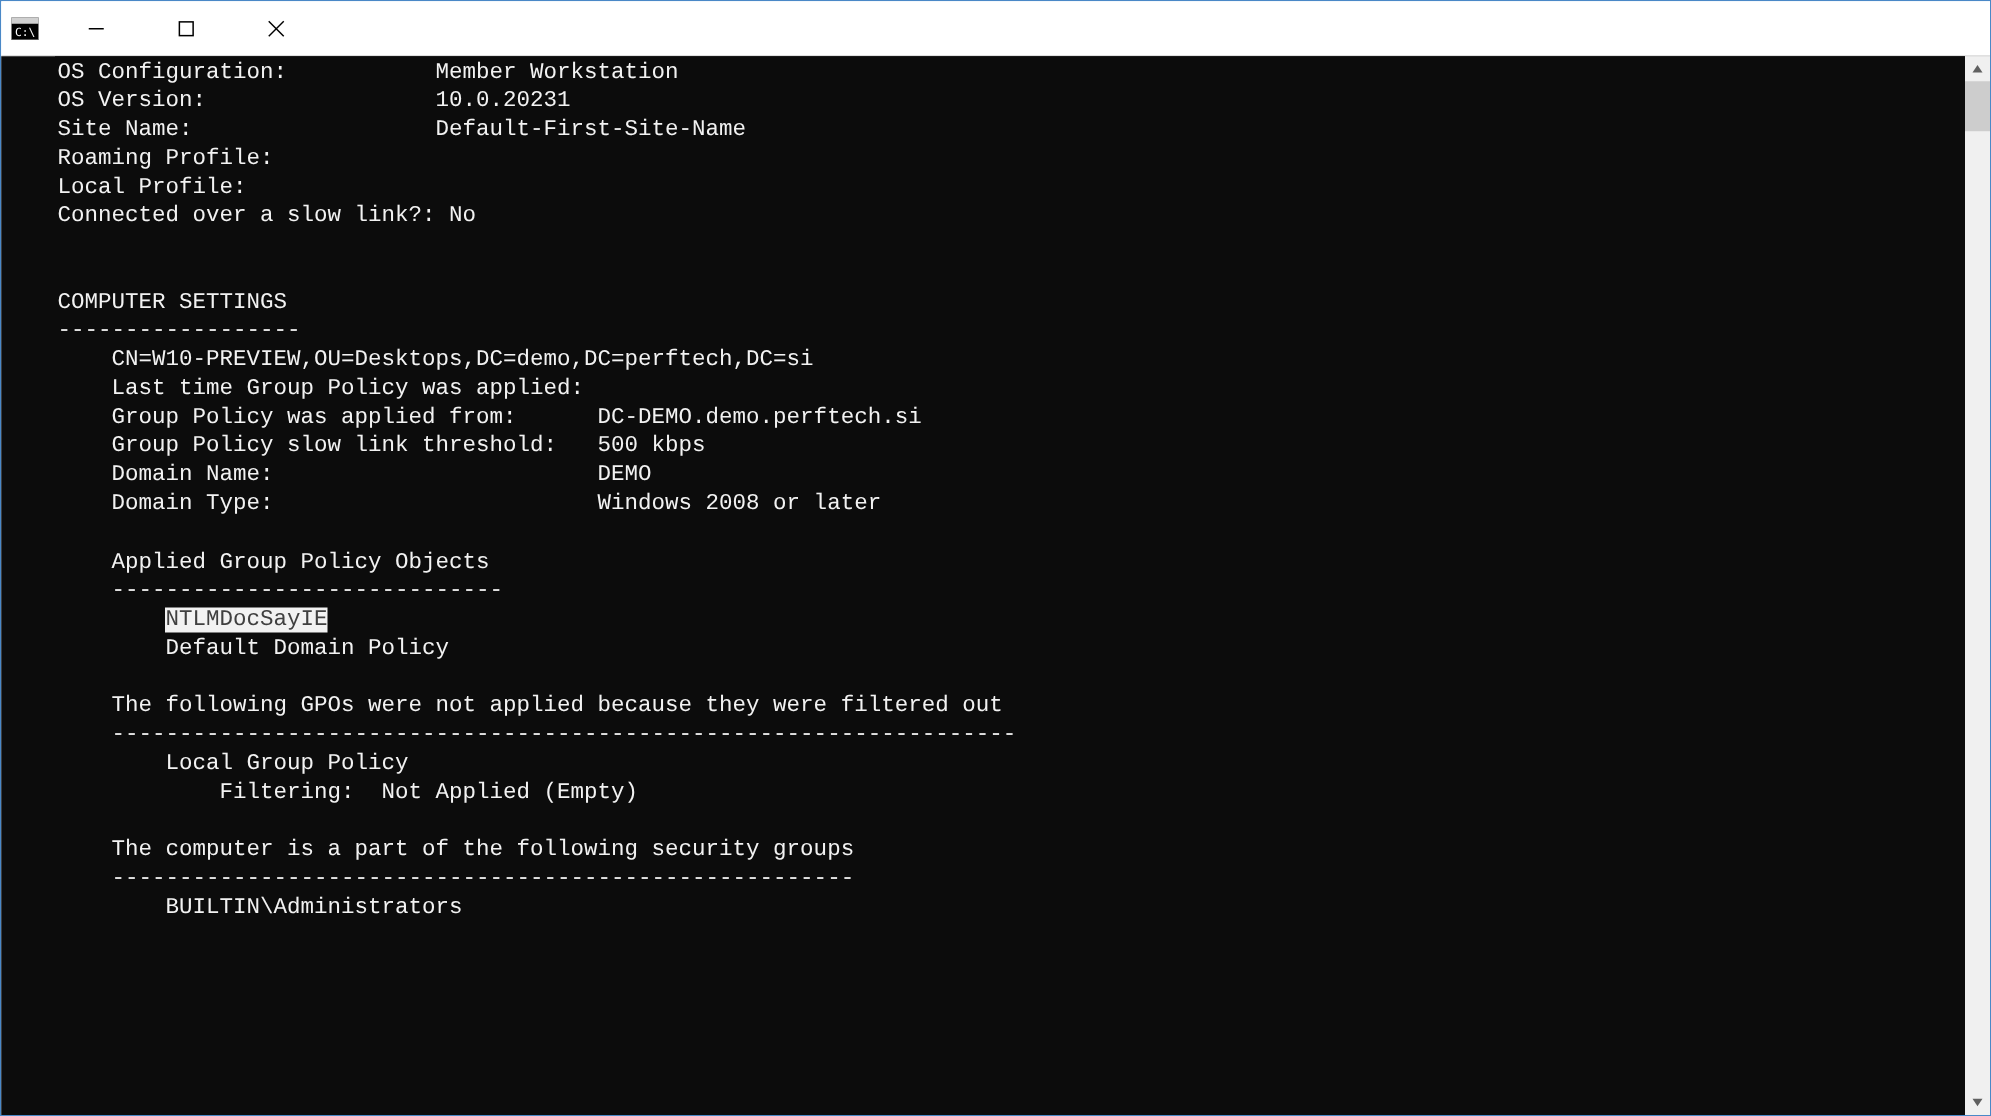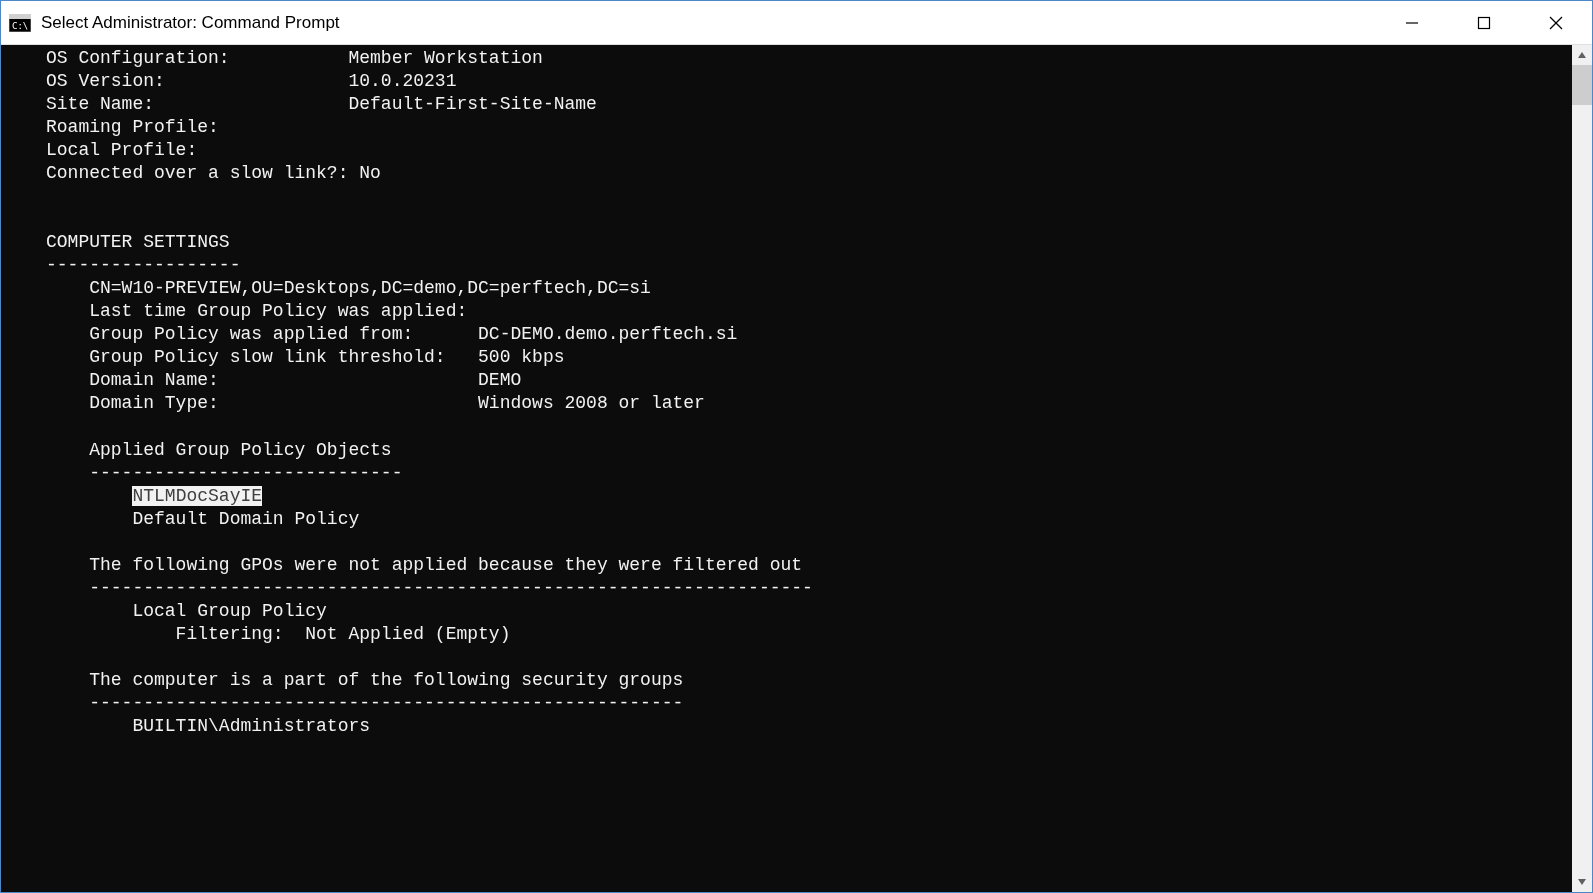--- a/index.html
+++ b/index.html
@@ -108,21 +108,20 @@
 
 <div class="window">
   <div class="titlebar">
     <span class="app-icon">
       <svg width="22" height="18" viewBox="0 0 22 18">
         <rect x="0" y="0" width="22" height="18" fill="#000" stroke="#888" stroke-width="1"></rect>
         <rect x="0" y="0" width="22" height="5" fill="#d0d0d0"></rect>
         <text x="3" y="15" font-size="9" fill="#fff" font-family="Consolas, monospace">C:\</text>
       </svg>
     </span>
-    <span class="title-text">Select Administrator: Command Prompt</span>
     <div class="win-controls">
       <div class="win-btn">
         <svg width="14" height="14" viewBox="0 0 14 14">
             <line x1="1" y1="7" x2="13" y2="7"></line>
           </svg>
       </div>
       <div class="win-btn">
         <svg width="14" height="14" viewBox="0 0 14 14">
             <rect x="1.5" y="1.5" width="11" height="11"></rect>
           </svg>

